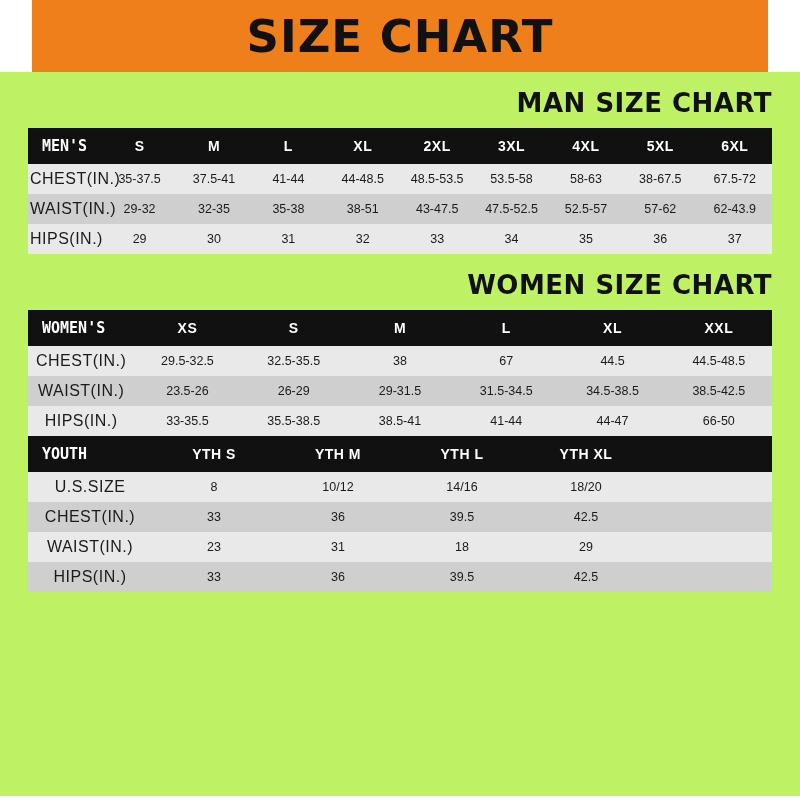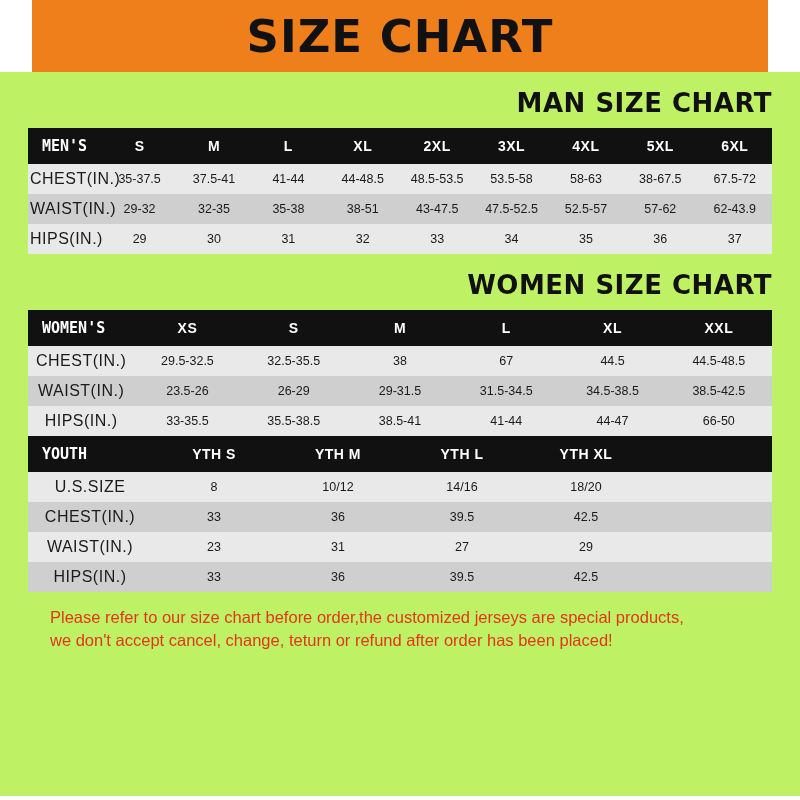--- a/index.html
+++ b/index.html
@@ -246,34 +246,30 @@
           <td>33</td>
           <td>36</td>
           <td>39.5</td>
           <td>42.5</td>
           <td></td>
         </tr>
         <tr class="odd">
           <td class="rowhead">WAIST(IN.)</td>
           <td>23</td>
           <td>31</td>
-          <td>27</td>
+          <td>18</td>
           <td>29</td>
           <td></td>
         </tr>
         <tr class="even">
           <td class="rowhead">HIPS(IN.)</td>
           <td>33</td>
           <td>36</td>
           <td>39.5</td>
           <td>42.5</td>
           <td></td>
         </tr>
       </tbody>
     </table>
 
-    <div class="footer">
-      <span class="line">Please refer to our size chart before order,the customized jerseys are special products,</span>
-      <span class="line">we don't accept cancel, change, teturn or refund after order has been placed!</span>
-    </div>
 
   </div>
 </div>
 
 </body></html>

